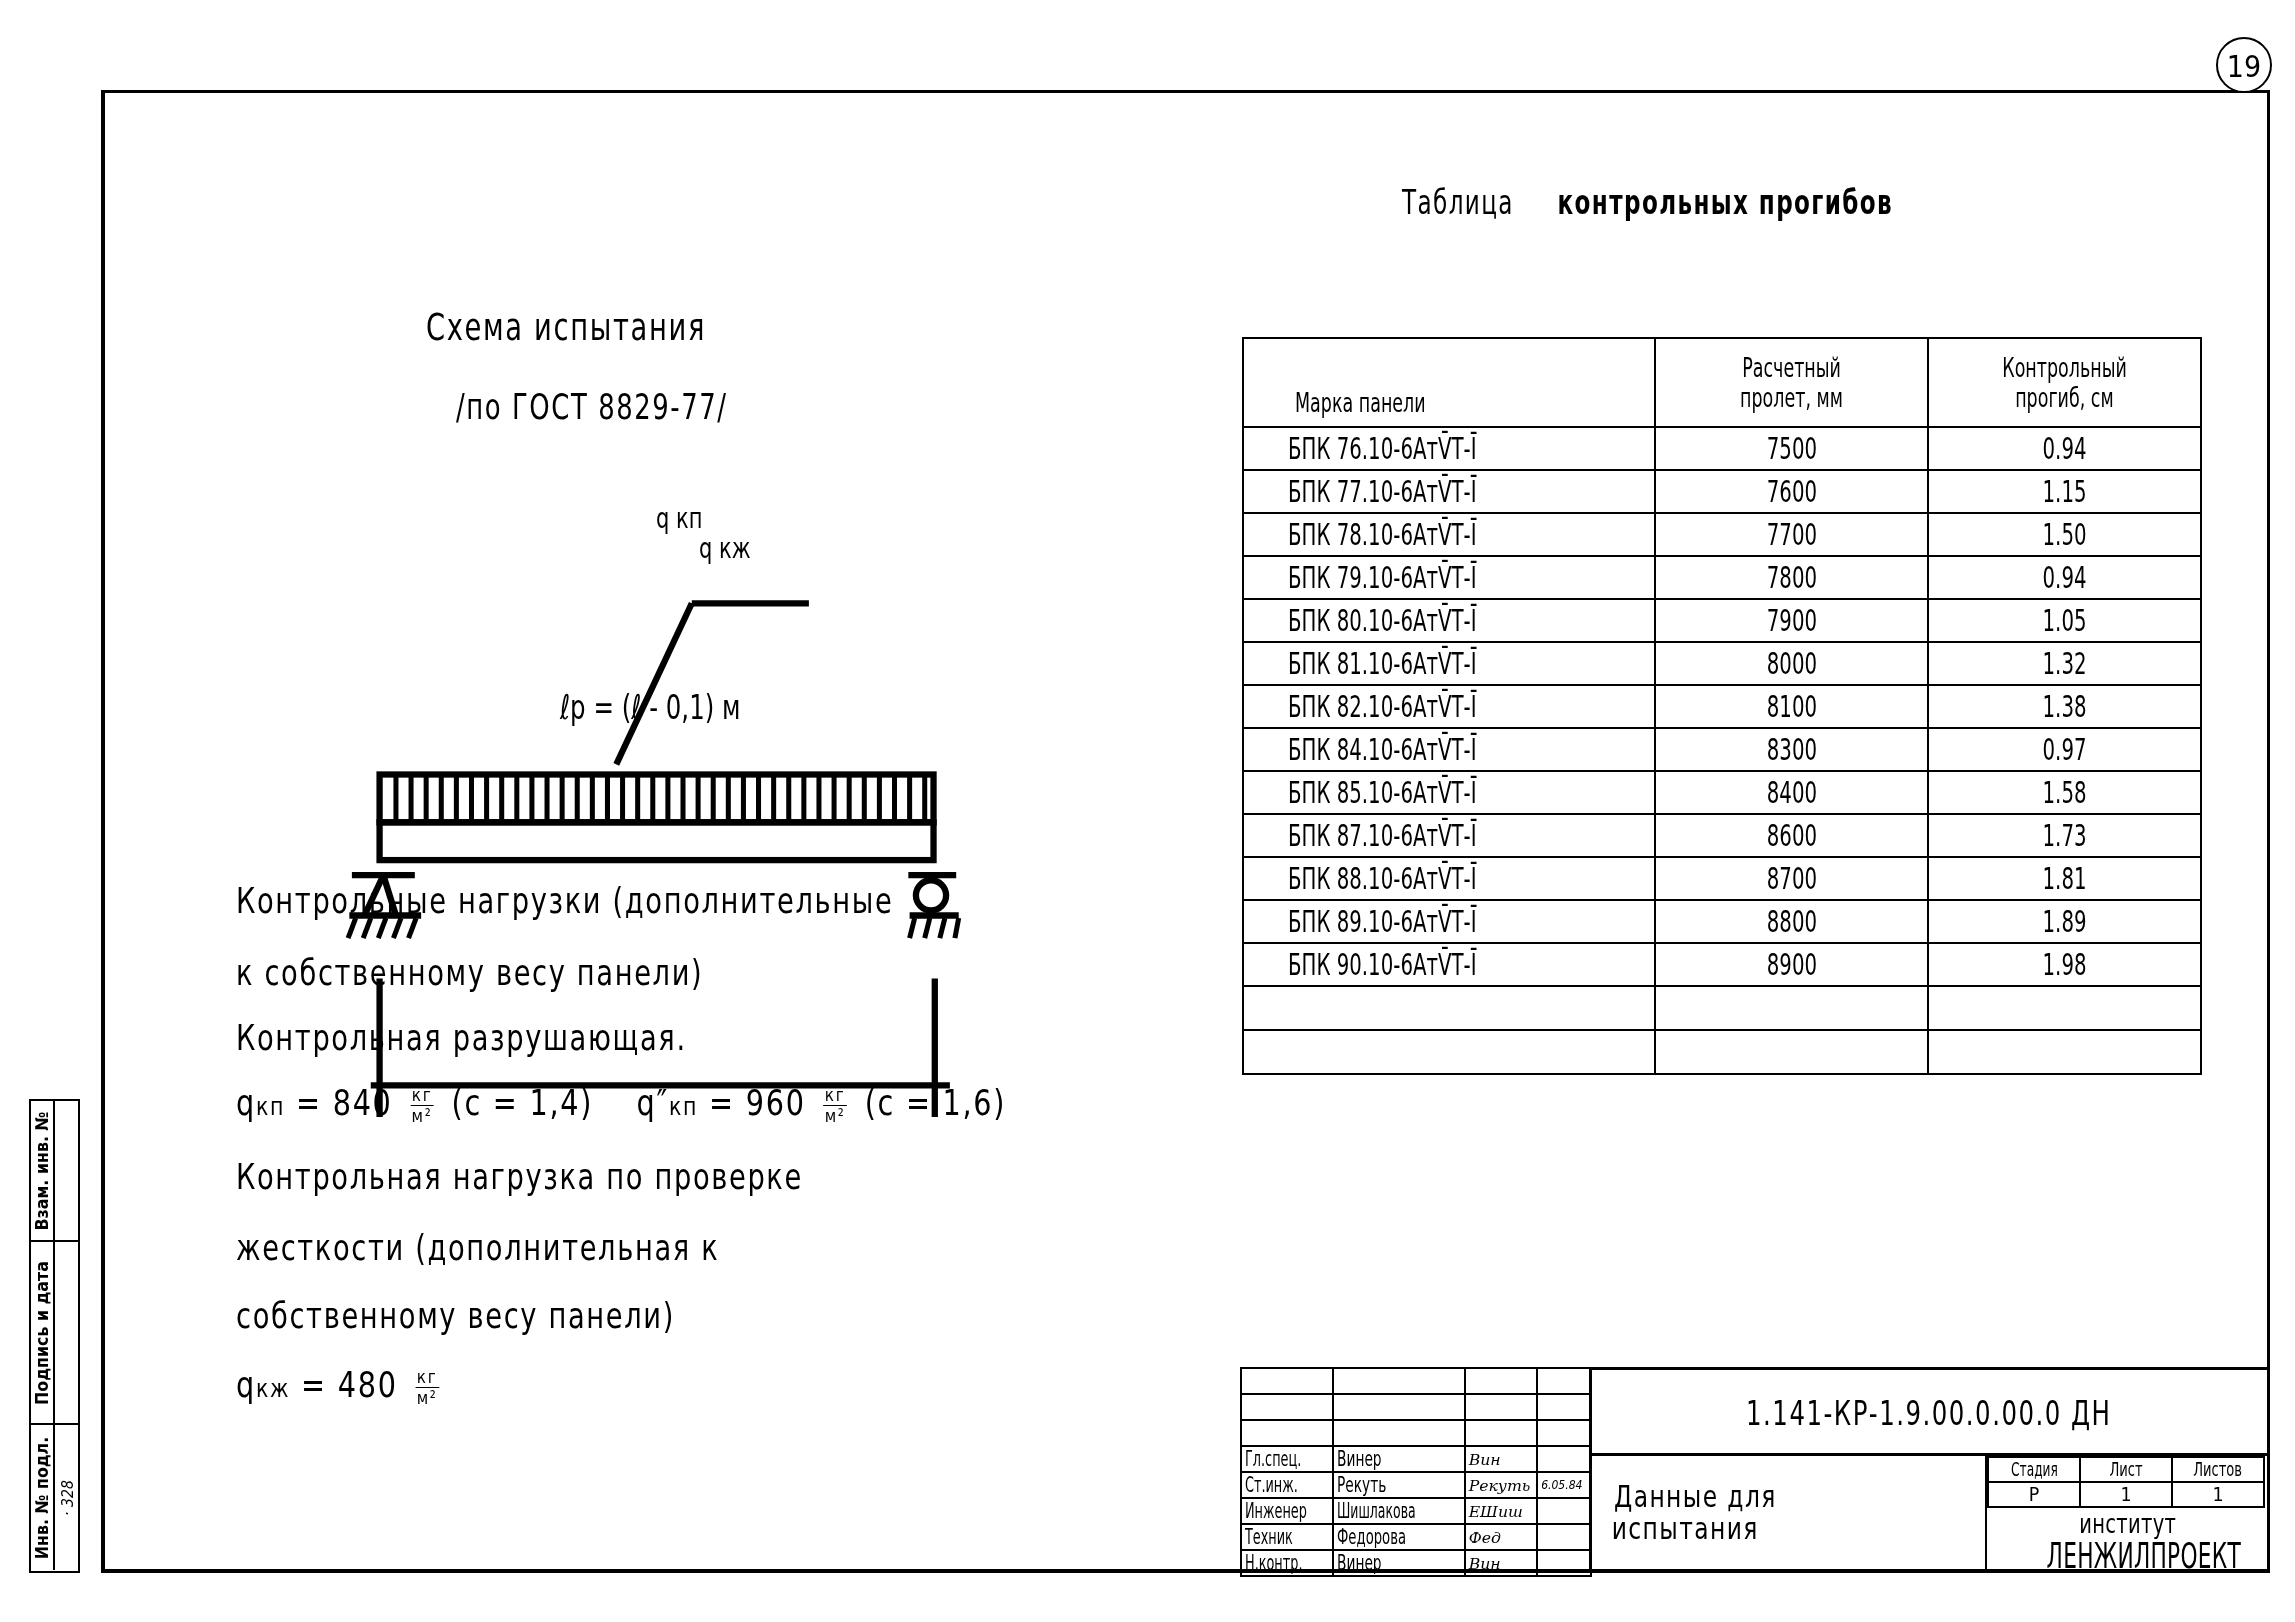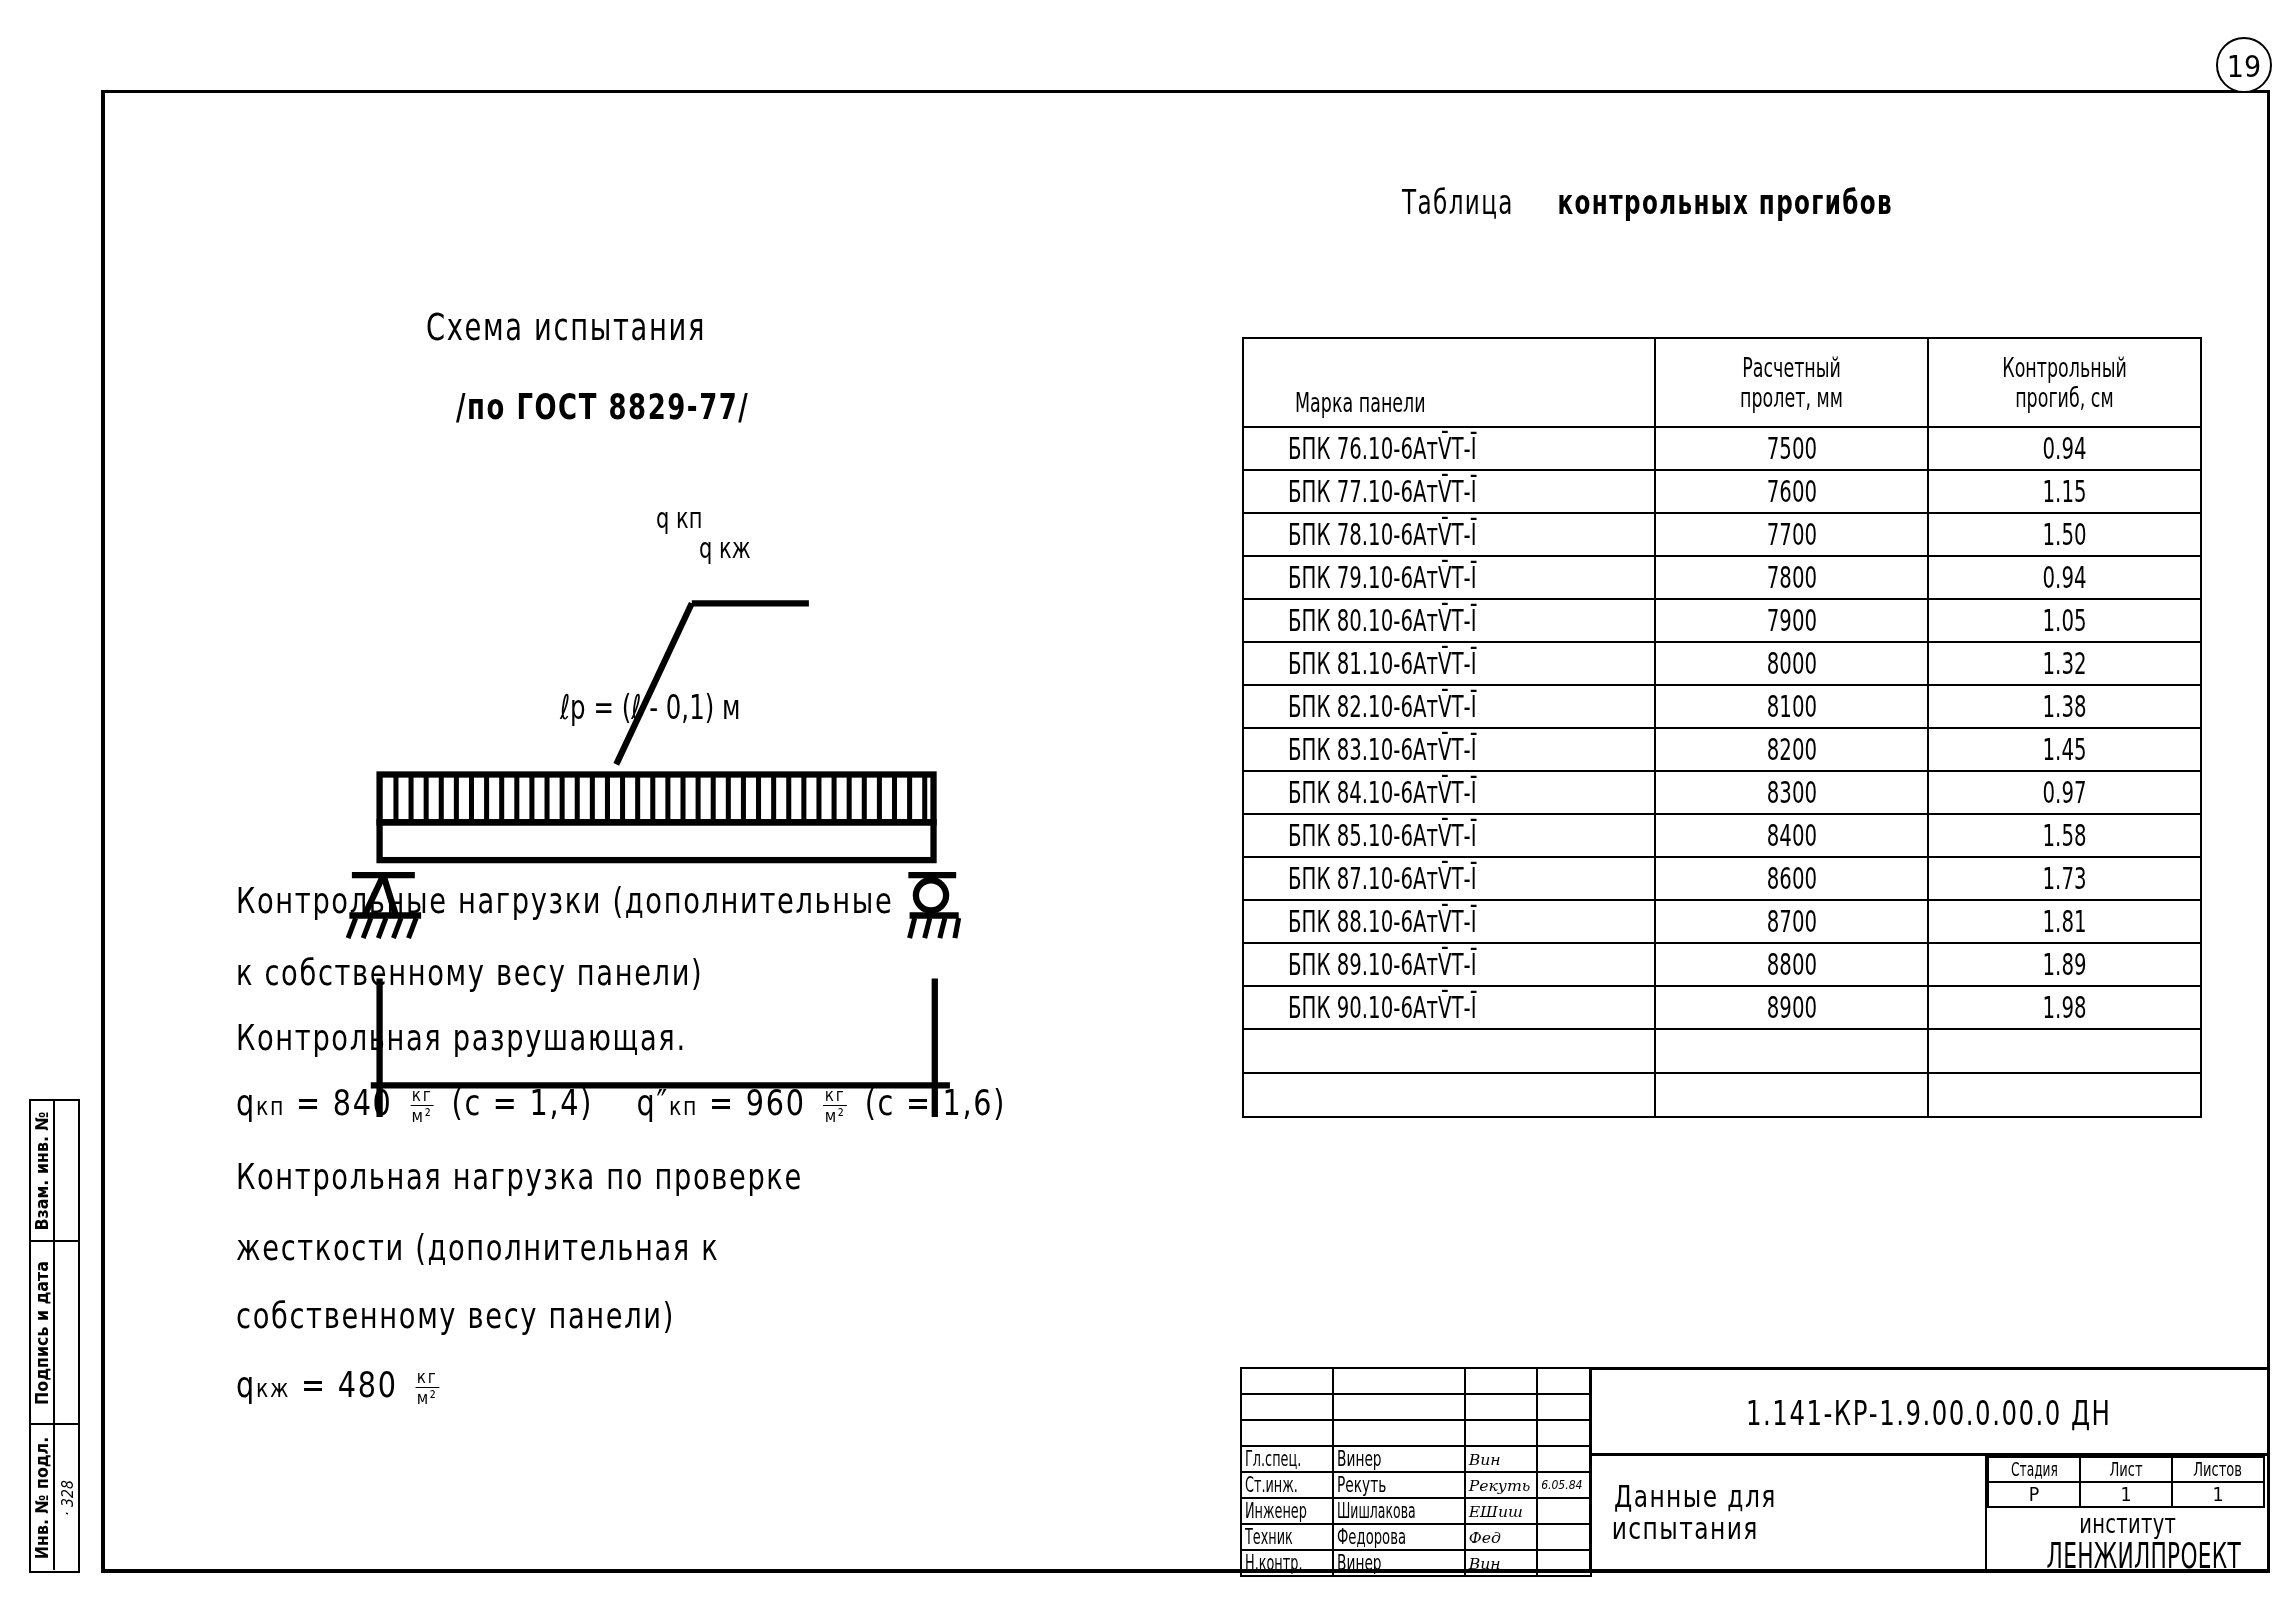--- a/index.html
+++ b/index.html
@@ -12,21 +12,21 @@
   .narrow { display: inline-block; transform: scaleX(0.62); transform-origin: left center; }
 
   
   .page-num { left: 2216px; top: 37px; width: 56px; height: 56px; border: 2.3px solid #000; border-radius: 50%;
               font-size: 30px; text-align: center; line-height: 56px; box-sizing: border-box; background:#fff; }
 
   
   .table-title { left: 1402px; top: 183px; font-size: 33px; }
   .table-title .bold { font-weight: bold; }
   .schema-title { left: 426px; top: 305px; font-size: 38px; }
-  .schema-sub { left: 456px; top: 386px; font-size: 36px; font-weight: bold; }
+  .schema-sub { left: 456px; top: 386px; font-size: 36px; }
 
   
   .ctable { position: absolute; left: 1242px; top: 337px; width: 958px; border-collapse: collapse; table-layout: fixed; }
   .ctable td, .ctable th { border: 2.8px solid #000; padding: 0; font-weight: normal; text-align: center; vertical-align: middle; overflow: hidden; }
   .ctable th { height: 79px; font-size: 27px; line-height: 30px; }
   .ctable td { height: 41px; font-size: 30.5px; border-radius: 15px; }
   .ctable td.mark { text-align: left; padding-left: 44px; }
   .ctable tr.empty td { height: 42px; }
   .ctable .c1 { width: 412px; } .ctable .c2 { width: 273px; } .ctable .c3 { width: 273px; }
   .cell-inner { display: inline-block; transform: scaleX(0.72); transform-origin: center center; white-space: nowrap; }
@@ -135,25 +135,20 @@
       </tr>
     <tr>
         <td class="mark"><span class="cell-inner">БПК 81.10-6АтV̄Т-Ī</span></td>
         <td><span class="cell-inner">8000</span></td>
         <td><span class="cell-inner">1.32</span></td>
       </tr>
     <tr>
         <td class="mark"><span class="cell-inner">БПК 82.10-6АтV̄Т-Ī</span></td>
         <td><span class="cell-inner">8100</span></td>
         <td><span class="cell-inner">1.38</span></td>
-      </tr>
-    <tr>
-        <td class="mark"><span class="cell-inner">БПК 83.10-6АтV̄Т-Ī</span></td>
-        <td><span class="cell-inner">8200</span></td>
-        <td><span class="cell-inner">1.45</span></td>
       </tr>
     <tr>
         <td class="mark"><span class="cell-inner">БПК 84.10-6АтV̄Т-Ī</span></td>
         <td><span class="cell-inner">8300</span></td>
         <td><span class="cell-inner">0.97</span></td>
       </tr>
     <tr>
         <td class="mark"><span class="cell-inner">БПК 85.10-6АтV̄Т-Ī</span></td>
         <td><span class="cell-inner">8400</span></td>
         <td><span class="cell-inner">1.58</span></td>

